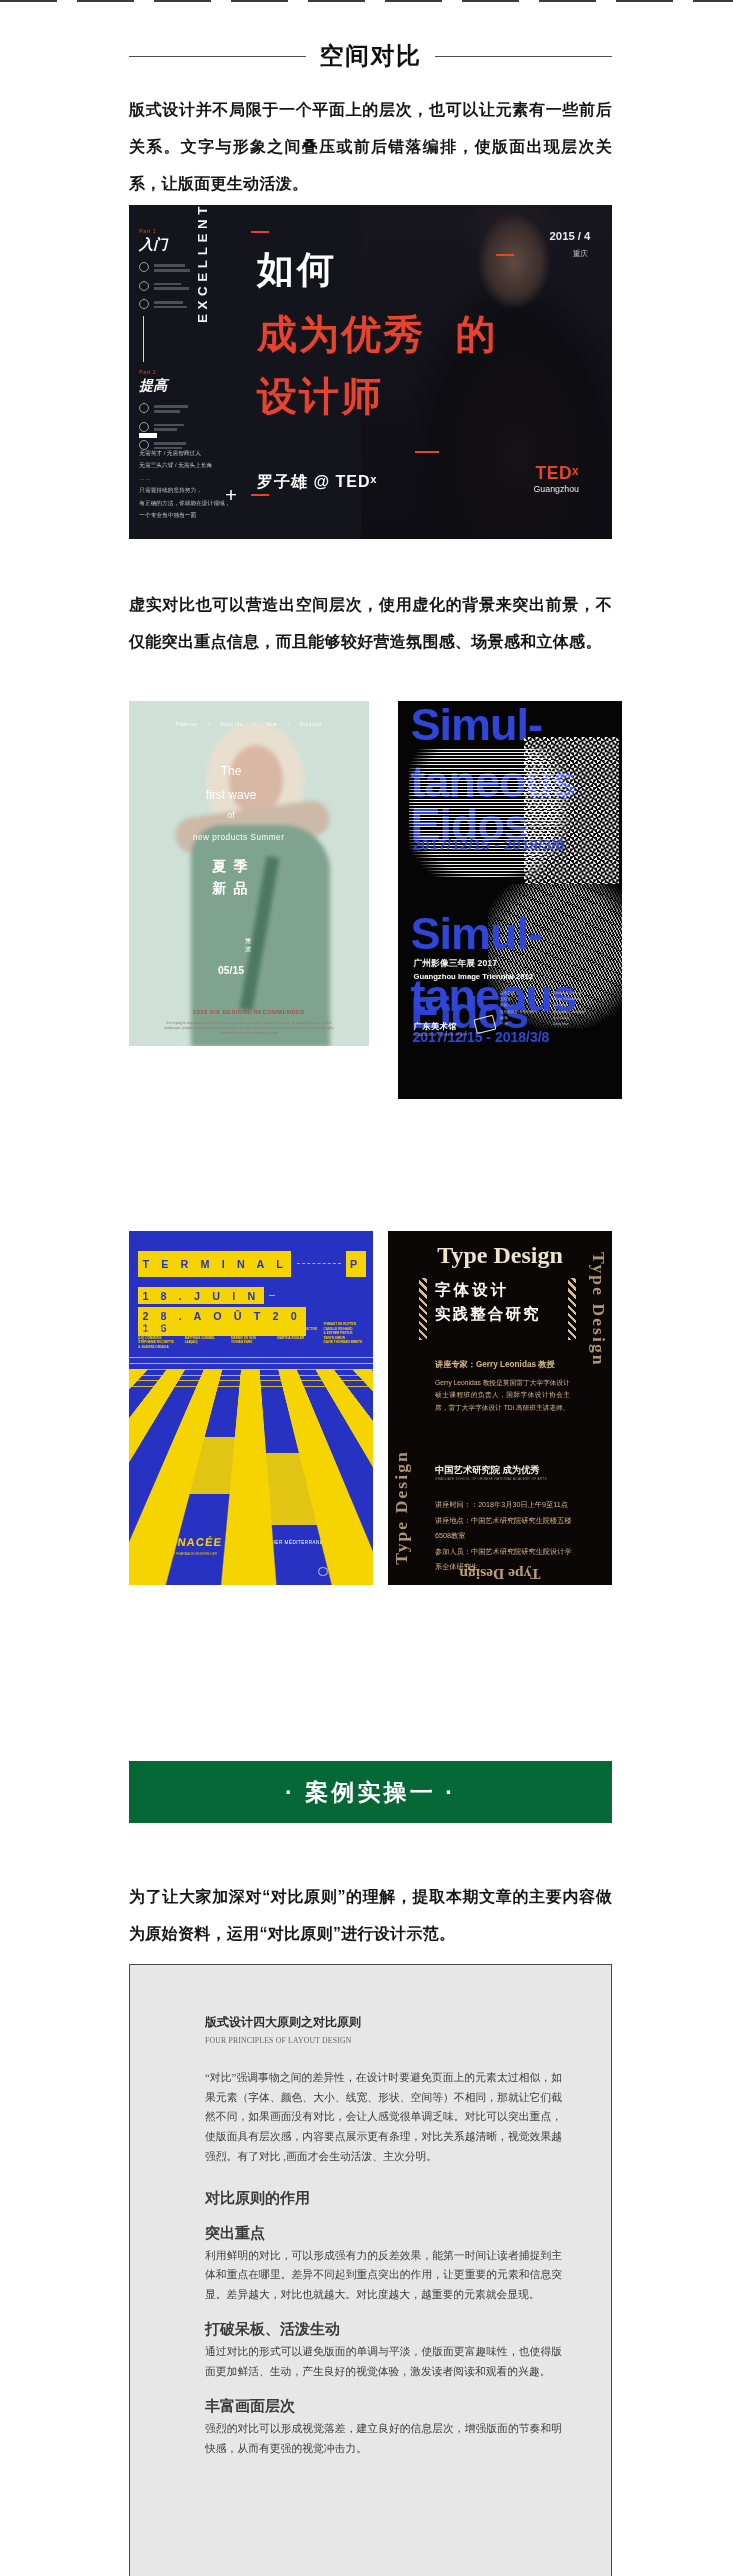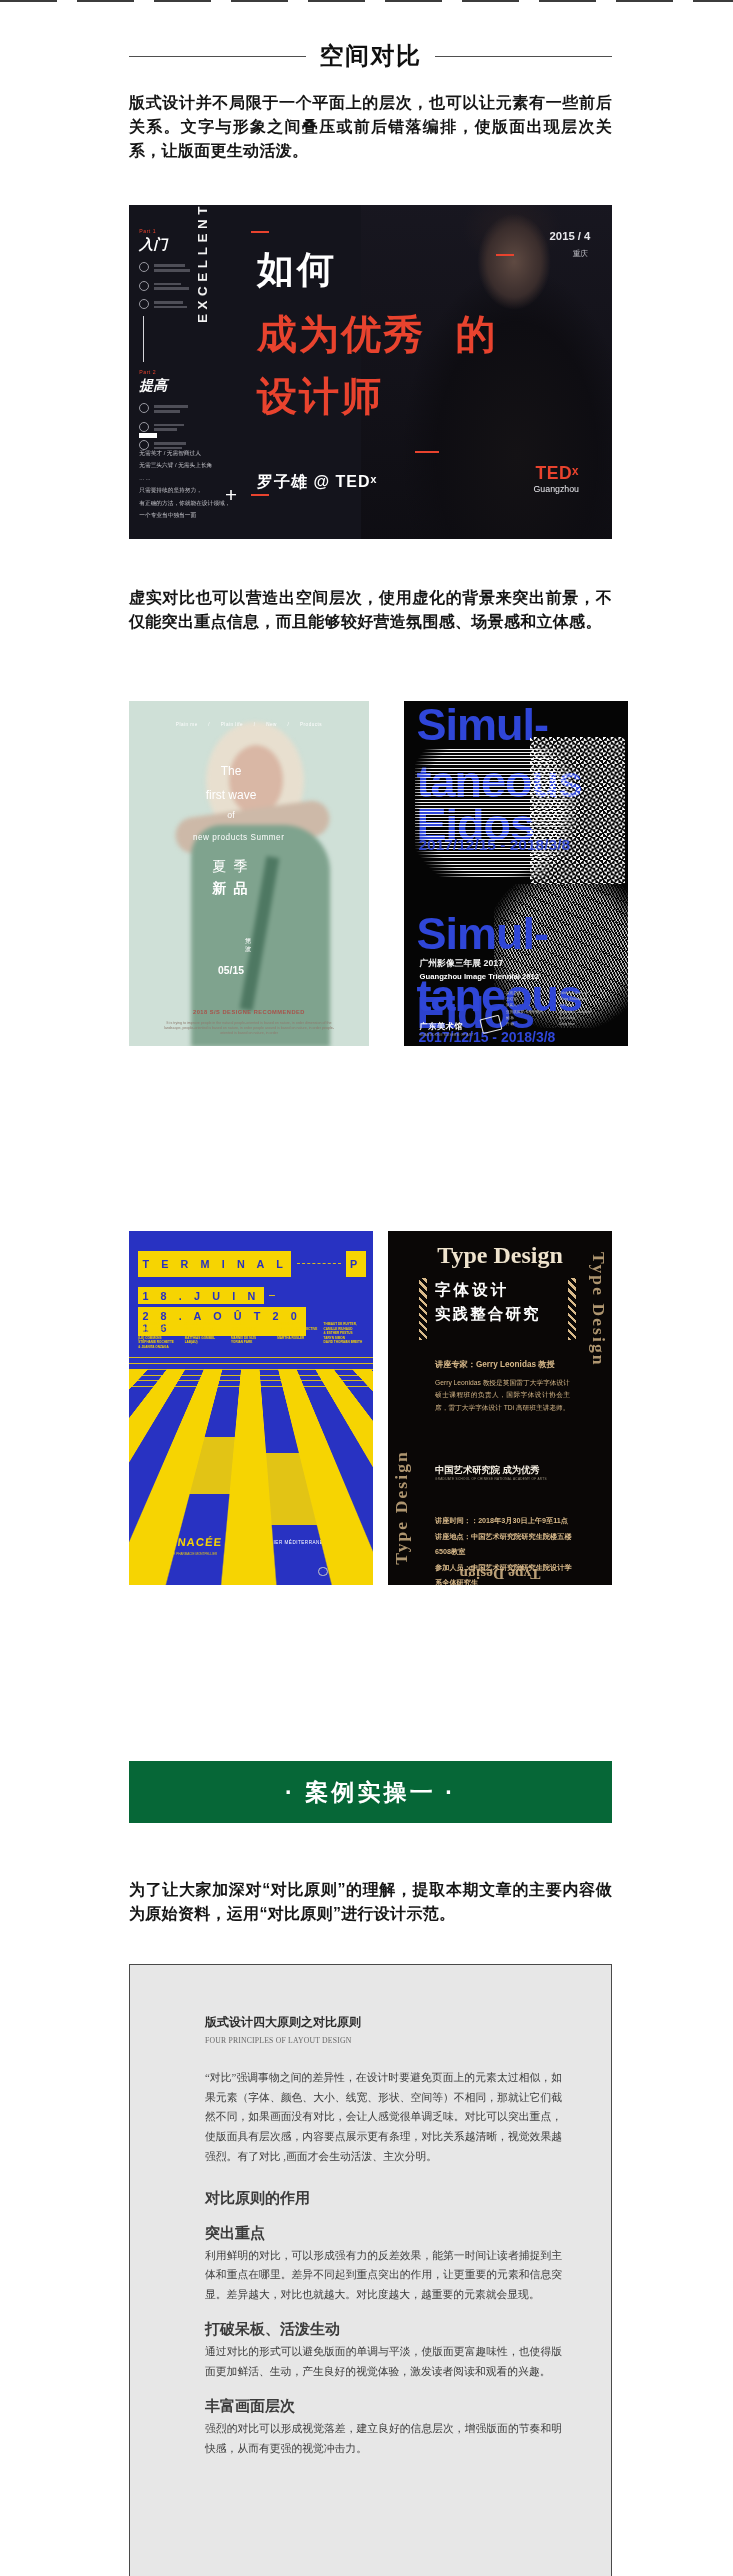--- a/index.html
+++ b/index.html
@@ -11,21 +11,21 @@
   
   .top-crop-line{position:absolute;top:0;left:0;right:0;height:1.5px;
     background:repeating-linear-gradient(90deg,#3c3c3c 0 57px,transparent 57px 77px);}
 
   
   .header{top:40px;display:flex;align-items:center;gap:13.4px;}
   .header .rule{flex:1;height:1px;background:#4f4f4f;}
   .header .title{font-size:24px;font-weight:900;color:#101010;letter-spacing:1.5px;white-space:nowrap;}
 
   
-  .para{font-size:16px;line-height:24px;font-weight:600;color:#151515;text-align:justify;letter-spacing:0.3px;}
+  .para{font-size:16px;line-height:37px;font-weight:600;color:#151515;text-align:justify;letter-spacing:0.3px;}
 
   
   .banner{top:1761px;height:62px;background:var(--banner_green,#066737);
     display:flex;align-items:center;justify-content:center;}
   .banner .label{color:#fff;font-size:23px;font-weight:800;letter-spacing:3.1px;}
 
   
   .poster{position:absolute;overflow:hidden;}
 
   
@@ -64,30 +64,30 @@
   .fashion .hair{position:absolute;left:77px;top:20.6px;width:98px;height:118px;border-radius:50%;background:#eadfce;opacity:.9;}
   .fashion .face{position:absolute;left:100px;top:44px;width:54px;height:70px;border-radius:50%;background:#d9b7a5;}
   .fashion .dress{position:absolute;left:62px;top:124px;width:139px;height:222px;border-radius:31px 46px 0 0;background:#7fa38e;}
   .fashion .arm{position:absolute;left:46px;top:108px;width:155px;height:36px;border-radius:20.6px;background:#cdb9a8;transform:rotate(-8deg);}
   .fashion .strap{position:absolute;left:124px;top:155px;width:13.4px;height:155px;background:#4e7862;transform:rotate(10deg);}
   .fashion .nav{position:absolute;left:0;right:0;top:20.6px;text-align:center;font-size:4.6px;letter-spacing:0.5px;color:#fdfdfd;white-space:pre;}
   .fashion .l1{position:absolute;left:0;right:36px;top:63px;text-align:center;font-size:12px;}
   .fashion .l2{position:absolute;left:0;right:36px;top:87px;text-align:center;font-size:12px;}
   .fashion .l3{position:absolute;left:0;right:36px;top:109px;text-align:center;font-size:8.8px;}
   .fashion .l4{position:absolute;left:0;right:20.6px;top:132px;text-align:center;font-size:8.2px;letter-spacing:0.5px;}
-  .fashion .cn1{position:absolute;left:0;right:31px;top:157px;text-align:center;font-size:14px;font-weight:400;letter-spacing:7.2px;}
+  .fashion .cn1{position:absolute;left:0;right:31px;top:157px;text-align:center;font-size:14px;font-weight:700;letter-spacing:7.2px;}
   .fashion .cn2{position:absolute;left:0;right:31px;top:179px;text-align:center;font-size:14px;font-weight:600;letter-spacing:7.2px;}
   .fashion .vert{position:absolute;left:114px;top:231px;writing-mode:vertical-rl;font-size:6.2px;letter-spacing:4.1px;}
   .fashion .date{position:absolute;left:0;right:36px;top:264px;text-align:center;font-size:10.3px;font-weight:700;}
   .fashion .footer{position:absolute;left:0;right:0;top:308px;text-align:center;font-size:5.7px;font-weight:700;
     letter-spacing:0.5px;color:#a8524a;}
   .fashion .fine{position:absolute;left:31px;right:31px;top:320px;text-align:center;font-size:3.6px;line-height:5.2px;color:#8e7a6e;}
 
   
-  .eidos{left:275px;top:0;width:224px;height:345px;background:#050505;}
+  .eidos{left:269px;top:0;width:224px;height:398px;background:#050505;}
   .eidos .bw{position:absolute;font-weight:800;font-size:45px;letter-spacing:-1px;color:var(--eidos_blue,#2f46d8);line-height:1;}
   .eidos .pat-face{position:absolute;left:11.3px;top:47px;width:170px;height:129px;z-index:2;
     background:repeating-linear-gradient(0deg,rgba(255,255,255,.95) 0 1px,transparent 1px 3.1px);
     -webkit-mask-image:radial-gradient(circle at 45% 45%, #000 0 60%, transparent 75%);
     mask-image:radial-gradient(circle at 45% 45%, #000 0 60%, transparent 75%);}
   .eidos .pat-tri{position:absolute;left:126px;top:36px;width:95px;height:147px;z-index:2;
     background:repeating-conic-gradient(#fff 0 11%, transparent 11% 25%);background-size:7.7px 7.7px;}
   .eidos .pat-hands{position:absolute;left:90px;top:183px;width:134px;height:144px;z-index:1;
     background:
       repeating-linear-gradient(62deg,rgba(255,255,255,.8) 0 0.8px,transparent 0.8px 2.6px),
@@ -142,21 +142,21 @@
   .typedesign .hazard{position:absolute;width:8.2px;height:62px;
     background:repeating-linear-gradient(45deg,var(--type_cream,#d8b98a) 0 2.6px,transparent 2.6px 5.7px);}
   .typedesign .title{position:absolute;left:0;right:0;top:11.3px;text-align:center;
     font-family:"Liberation Serif",serif;font-size:24px;font-weight:700;color:#efe3cd;}
   .typedesign .cn1{position:absolute;left:47px;top:49px;font-size:15.5px;font-weight:700;color:#fff;letter-spacing:3.1px;}
   .typedesign .cn2{position:absolute;left:47px;top:73px;font-size:15.5px;font-weight:700;color:#fff;letter-spacing:2.1px;}
   .typedesign .speaker{position:absolute;left:47px;top:128px;font-size:8.2px;font-weight:700;}
   .typedesign .bio{position:absolute;left:47px;top:146px;width:135px;font-size:6.7px;line-height:12.4px;text-align:justify;}
   .typedesign .org{position:absolute;left:47px;top:233px;font-size:9.3px;font-weight:700;color:#f5efe2;font-family:"Liberation Serif",serif;}
   .typedesign .org-sub{position:absolute;left:47px;top:246px;font-size:3.1px;color:#9c937f;letter-spacing:0.3px;}
-  .typedesign .info{position:absolute;left:47px;top:266px;width:140px;font-size:7.2px;line-height:15.5px;font-weight:700;margin-top:16px;}
+  .typedesign .info{position:absolute;left:47px;top:266px;width:140px;font-size:7.2px;line-height:15.5px;font-weight:400;}
 
   
   .doc{background:var(--doc_bg,#e7e7e7);border:1px solid var(--doc_border,#4a4a4a);box-sizing:border-box;overflow:hidden;}
   .doc1-inner{padding:49px 49px 0 75px;color:#3b3b3b;}
   .doc1-title{font-size:12px;font-weight:700;color:#2b2b2b;}
   .doc1-sub{font-size:7.7px;color:#666;margin-top:5.2px;letter-spacing:0.2px;}
   .doc1-body{margin-top:23px;font-size:10.8px;line-height:19.6px;text-align:justify;}
   .doc1-h{font-weight:700;font-size:15px;margin-top:15.5px;}
   .doc1-h.first{margin-top:23px;}
 </style>

